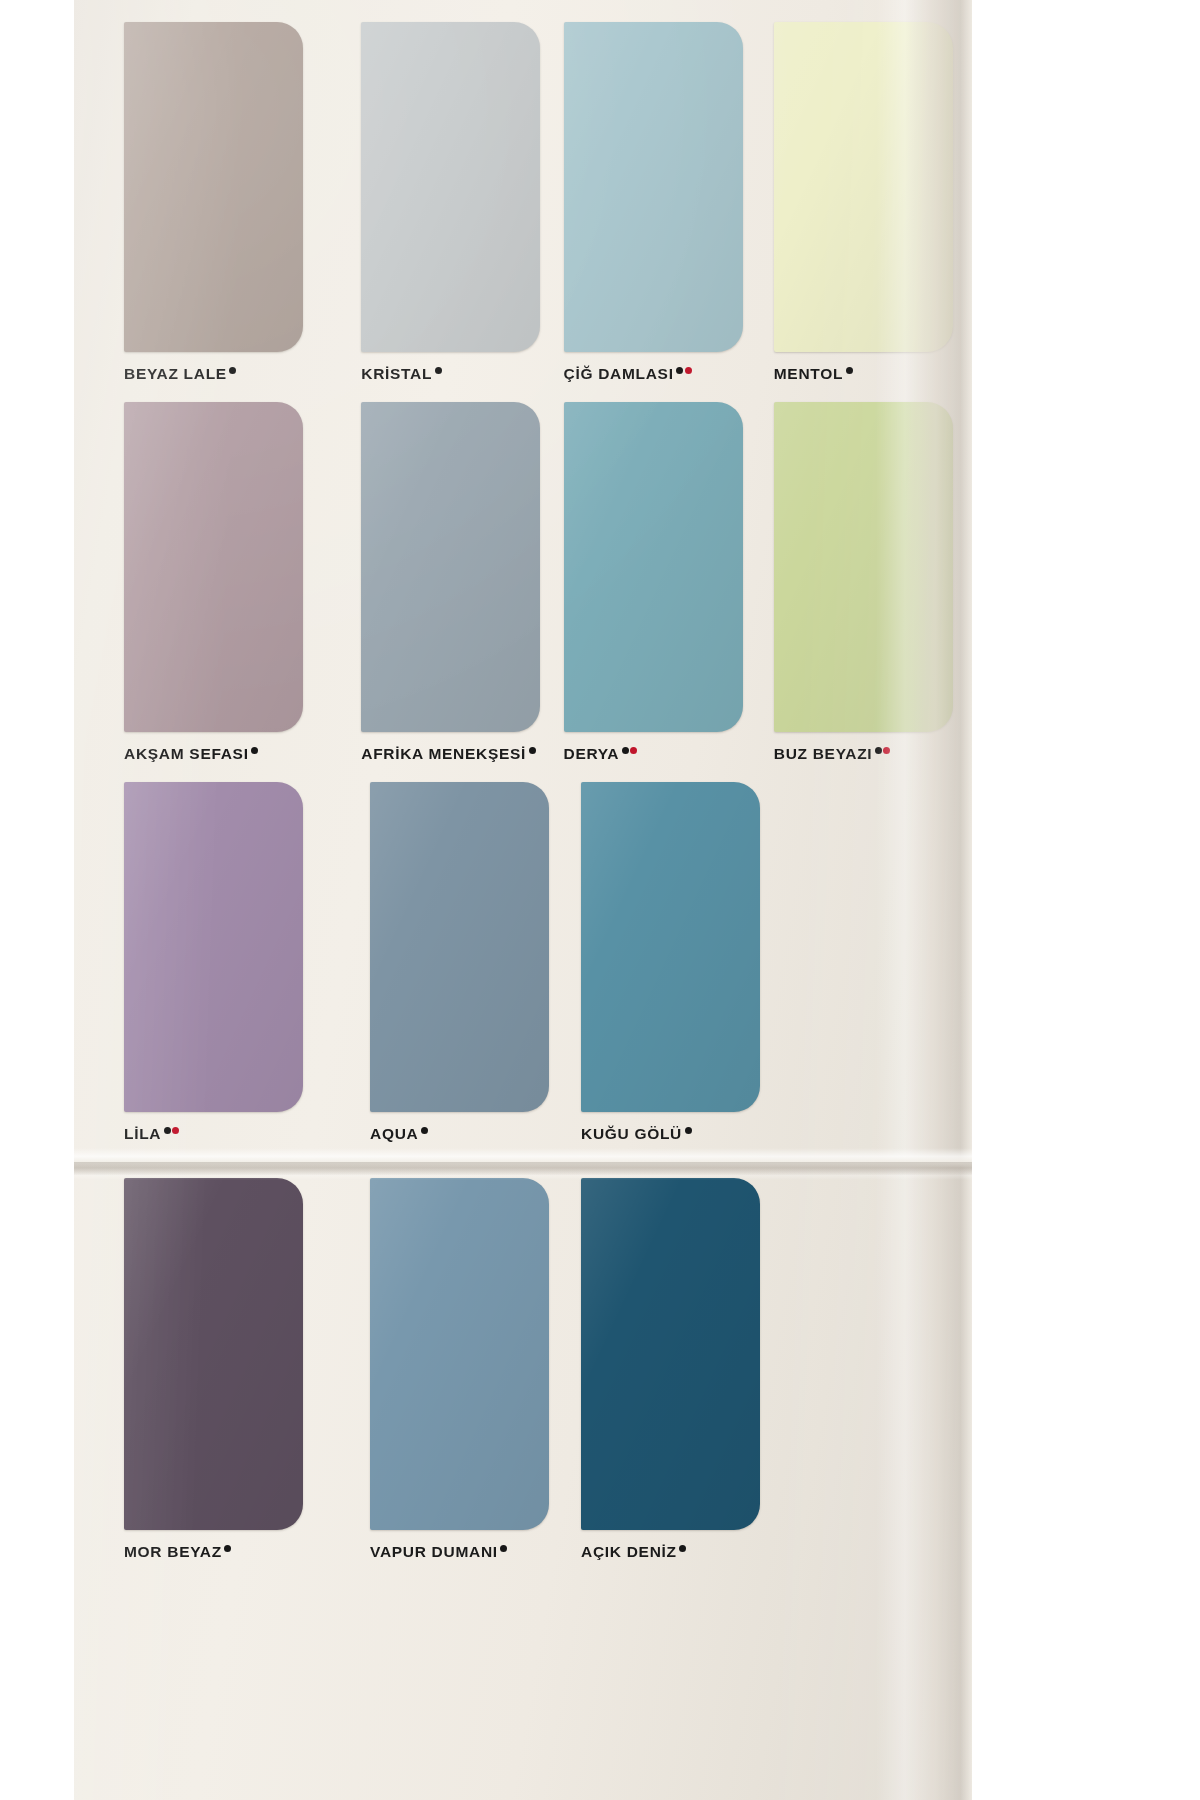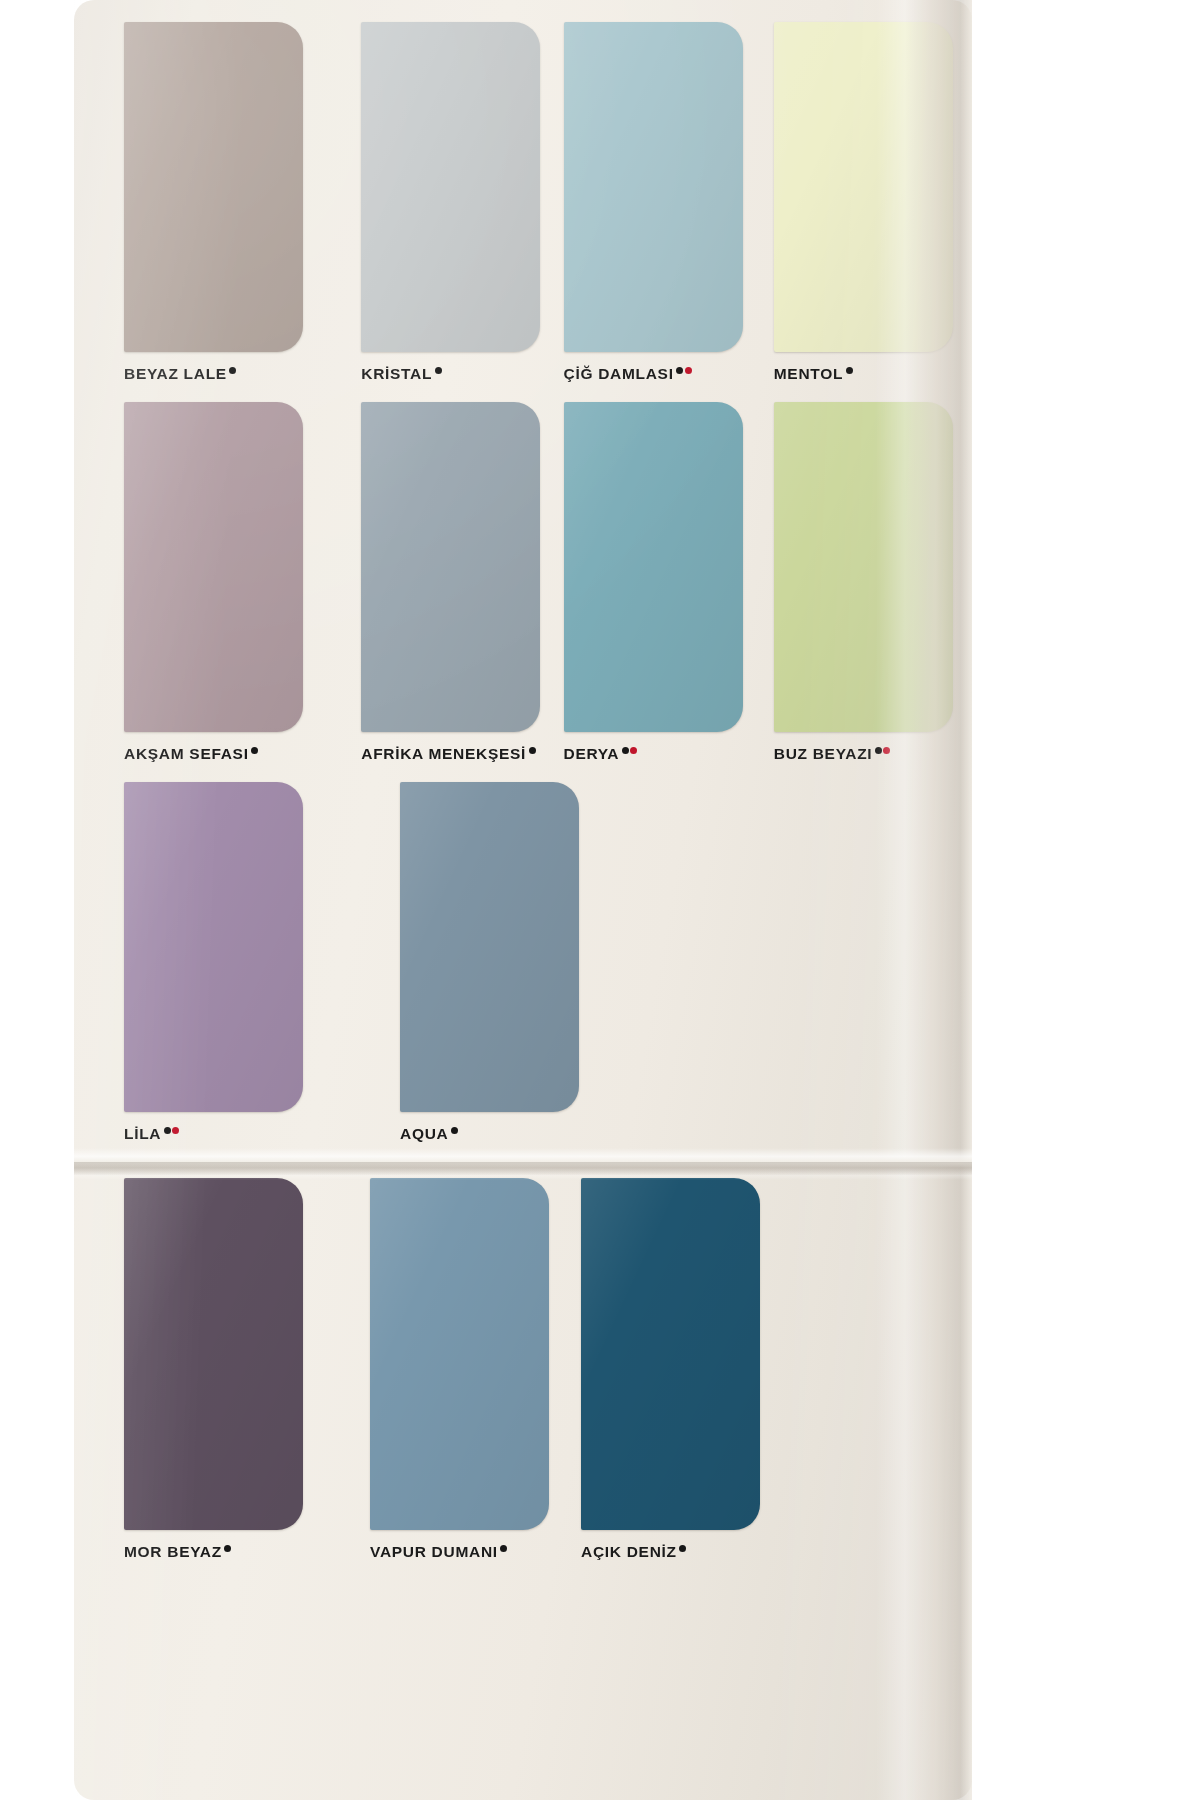--- a/index.html
+++ b/index.html
@@ -43,21 +43,20 @@
     width: 898px;
     height: 1800px;
     background: linear-gradient(100deg,
         #e9e4dc 0%,
         #f0ece4 10%,
         #f3efe8 36%,
         #efeae2 62%,
         #e7e2d9 82%,
         #ded8cf 100%);
     z-index: 10;
-    border-radius: 20px;
   }
 
   
   .sheen {
     position: absolute;
     inset: 0;
     pointer-events: none;
     z-index: 30;
     background:
       linear-gradient(92deg, rgba(255,255,255,0.30) 0%, rgba(255,255,255,0.0) 18%,
@@ -117,21 +116,21 @@
   }
   .row {
     position: absolute;
     left: 0;
     width: 898px;
     display: flex;
     justify-content: flex-start;
   }
   .row-1 { top: 22px;   height: 368px; }
   .row-2 { top: 402px;  height: 368px; }
-  .row-3 { top: 782px;  height: 368px; gap: 30px; }
+  .row-3 { top: 782px;  height: 368px; }
   .row-4 { top: 1178px; height: 400px; }
 
   .cell {
     position: relative;
     width: 205px;
     margin-right: 2px;
   }
   .cell:nth-child(1) { margin-left: 50px; }
   .cell:nth-child(2) { margin-left: 12px; padding-left: 27px; }
   .cell:nth-child(3) { margin-left: 4px; }
@@ -296,20 +295,29 @@
           </div>
           <div class="cell">
             <div class="swatch" style="background: rgb(126, 148, 164);"></div>
             <div class="label">
               <span class="name">AQUA</span>
               <span class="dots">
                 <span class="dot black"></span>
               </span>
             </div>
           </div>
+          <div class="cell">
+            <div class="swatch" style="background: rgb(88, 145, 165);"></div>
+            <div class="label">
+              <span class="name">KUĞU GÖLÜ</span>
+              <span class="dots">
+                <span class="dot black"></span>
+              </span>
+            </div>
+          </div>
         </div>
         <div class="row row-4">
           <div class="cell">
             <div class="swatch" style="background: rgb(94, 80, 96);"></div>
             <div class="label">
               <span class="name">MOR BEYAZ</span>
               <span class="dots">
                 <span class="dot black"></span>
               </span>
             </div>

